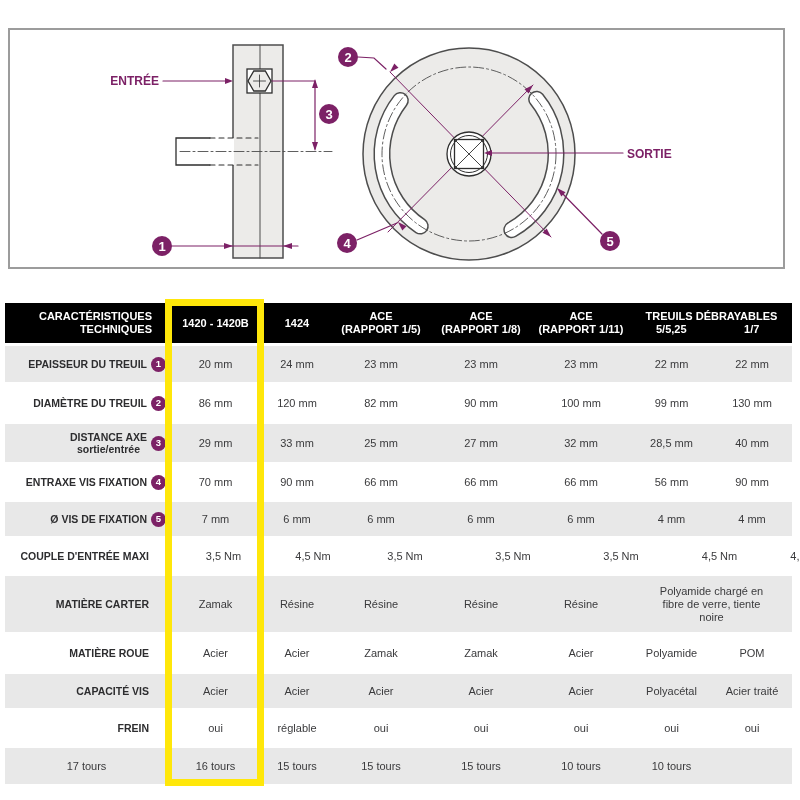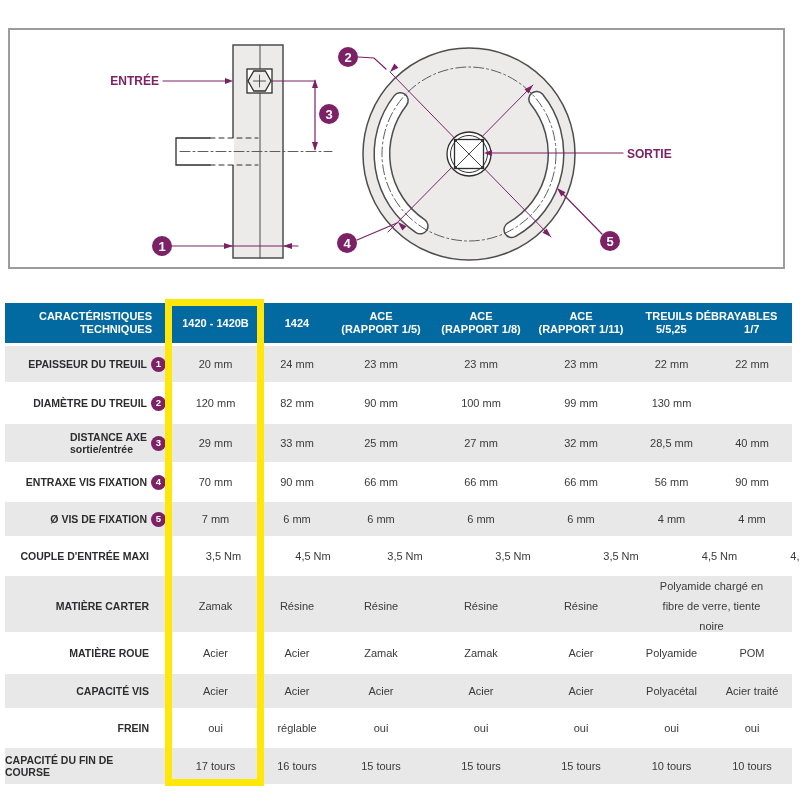--- a/index.html
+++ b/index.html
@@ -10,36 +10,36 @@
   .diagram-box{position:absolute;left:8px;top:28px;width:773px;height:237px;
                border:2px solid #9c9c9c;background:#fff;}
   .diagram-box svg{display:block;}
 
   
   .spec-table{position:absolute;left:5px;top:303px;width:787px;}
   .t-row{display:grid;grid-template-columns:163px 95px 68px 100px 100px 100px 81px 80px;
          margin-bottom:3px;align-items:stretch;}
   .t-row.gray{background:#e8e8e8;}
   .t-row.white{background:#ffffff;}
-  .t-head{background:#0369a1;height:40px;color:#fff;}
+  .t-head{background:#000000;height:40px;color:#fff;}
   .cell{display:flex;align-items:center;justify-content:center;text-align:center;}
   .h-cell{font-weight:bold;font-size:11px;line-height:13px;flex-direction:column;}
   .h-col0{align-items:flex-end;padding-right:16px;text-align:right;}
   .h-group{flex-direction:column;grid-column:span 2;}
   .h-subrow{display:flex;width:100%;}
   .h-sub{flex:1;font-weight:bold;font-size:11px;}
   .label-cell{justify-content:flex-end;padding-right:2px;font-weight:bold;
-              font-size:10.5px;color:#2d2d2f;text-align:left;line-height:12px;}
+              font-size:10.5px;color:#2d2d2f;text-align:center;line-height:12px;}
   .label-cell.no-badge{padding-right:19px;}
   .badge{display:inline-flex;align-items:center;justify-content:center;flex:0 0 auto;
          width:15px;height:15px;border-radius:50%;background:#7c2166;color:#fff;
          font-size:9.5px;font-weight:bold;margin-left:4px;}
   .val{font-size:11px;color:#3a3a3c;}
   .span2{grid-column:span 2;}
-  .span-inner{max-width:122px;line-height:20px;}
+  .span-inner{max-width:122px;line-height:13px;}
 
   
   .highlight-frame{position:absolute;left:165px;top:299px;width:99px;height:487px;
                    border:7px solid #ffe70a;box-sizing:border-box;pointer-events:none;z-index:5;}
 </style>
 </head>
 <body>
 
 <div id="page">
 
@@ -198,20 +198,21 @@
           <div class="cell val">22 mm</div>
           <div class="cell val">22 mm</div>
         </div>
         <div class="t-row white" style="height: 36px;">
           <div class="cell label-cell">
             <div>
               <div>DIAMÈTRE DU TREUIL</div>
             </div>
             <span class="badge">2</span>
           </div>
+          <div class="cell val">86 mm</div>
           <div class="cell val">120 mm</div>
           <div class="cell val">82 mm</div>
           <div class="cell val">90 mm</div>
           <div class="cell val">100 mm</div>
           <div class="cell val">99 mm</div>
           <div class="cell val">130 mm</div>
         </div>
         <div class="t-row gray" style="height: 38px;">
           <div class="cell label-cell">
             <div>
@@ -323,25 +324,20 @@
           </div>
           <div class="cell val">oui</div>
           <div class="cell val">réglable</div>
           <div class="cell val">oui</div>
           <div class="cell val">oui</div>
           <div class="cell val">oui</div>
           <div class="cell val">oui</div>
           <div class="cell val">oui</div>
         </div>
         <div class="t-row gray" style="height: 36px;">
-          <div class="cell label-cell no-badge">
-            <div>
-              <div>CAPACITÉ DU FIN DE COURSE</div>
-            </div>
-          </div>
           <div class="cell val">17 tours</div>
           <div class="cell val">16 tours</div>
           <div class="cell val">15 tours</div>
           <div class="cell val">15 tours</div>
           <div class="cell val">15 tours</div>
           <div class="cell val">10 tours</div>
           <div class="cell val">10 tours</div>
         </div>
       </div>
   </div>

